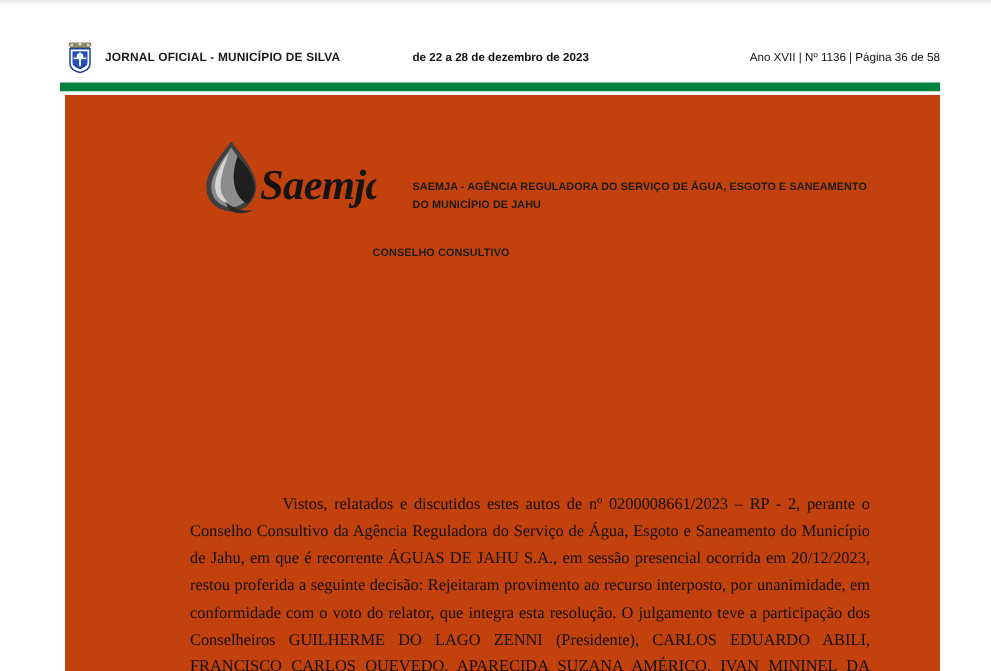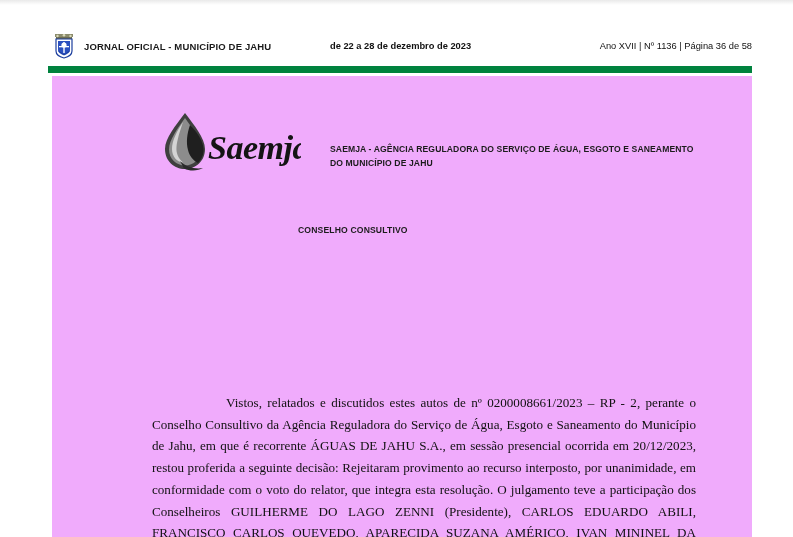--- a/index.html
+++ b/index.html
@@ -67,21 +67,21 @@
     left: 48px; top: 66px;
     width: 704px; height: 7px;
     background: #00823E;
   }
 
   
   .doc-page {
     position: absolute;
     left: 52px; top: 76px;
     width: 700px; height: 461px;
-    background: #f0abfc;
+    background: #c2410c;
     overflow: hidden;
   }
 
   
   .letterhead {
     position: absolute;
     left: 0; top: 28px;
     width: 700px;
     height: 130px;
   }
@@ -105,21 +105,20 @@
     color: #1c1c1c;
     margin-left: 32px;
   }
   .org-council {
     position: absolute;
     left: 246px; top: 93px;
     font-size: 8.6px;
     font-weight: bold;
     letter-spacing: 0.15px;
     color: #1c1c1c;
-    margin-top: 28px;
   }
 
   
   .resolution-title {
     position: absolute;
     left: 0; top: 167px;
     width: 700px;
     text-align: center;
     font-family: "Liberation Serif", serif;
     font-size: 14.5px;
@@ -159,21 +158,21 @@
       <circle cx="12" cy="12" r="2.6" fill="#ffffff"></circle>
       <rect x="11.3" y="9" width="1.4" height="11" fill="#ffffff"></rect>
       <rect x="7" y="13" width="10" height="1.3" fill="#ffffff"></rect>
       <path d="M6.5 18 l5.5 4 l5.5 -4" fill="none" stroke="#1d3f9e" stroke-width="1"></path>
       <circle cx="5.5" cy="3" r="1.2" fill="#d8d8b8"></circle>
       <circle cx="12" cy="2.2" r="1.3" fill="#d8d8b8"></circle>
       <circle cx="18.5" cy="3" r="1.2" fill="#d8d8b8"></circle>
     </svg>
   </div>
 
-  <span class="journal-title">JORNAL OFICIAL - MUNICÍPIO DE JAHU</span>
+  <span class="journal-title">JORNAL OFICIAL - MUNICÍPIO DE SILVA</span>
   <span class="journal-dates">de 22 a 28 de dezembro de 2023</span>
   <span class="journal-issue">Ano XVII | Nº 1136 | Página 36 de 58</span>
 </div>
 
 <div class="green-rule"></div>
 
 <div class="doc-page">
 
   <div class="letterhead">
 

